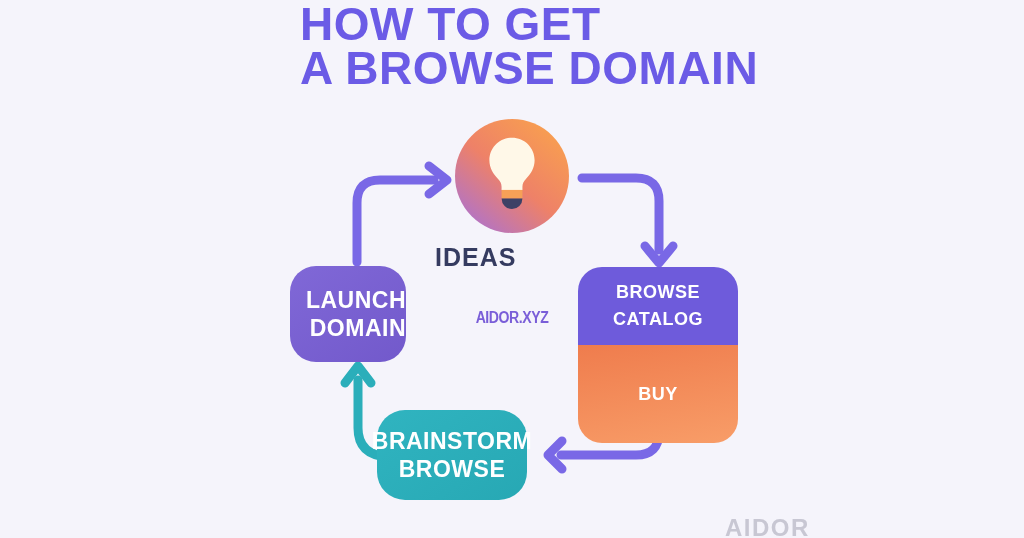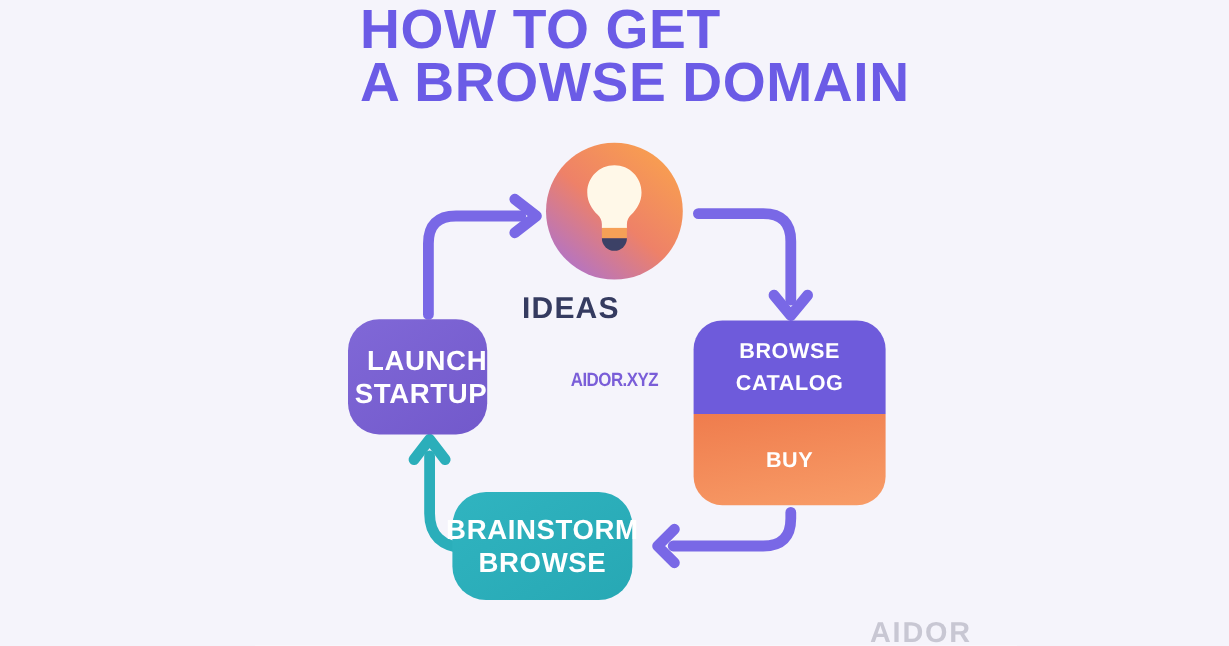--- a/index.html
+++ b/index.html
@@ -54,21 +54,21 @@
     left:290px;top:266px;width:116px;height:96px;border-radius:26px;
     background:linear-gradient(145deg,#8068D7,#7259CB);
     align-items:flex-end;
   }
   .split-box{position:absolute;left:578px;top:267px;width:160px;height:156px;}
   .split-top{
     position:absolute;left:0;top:0;width:160px;height:78px;border-radius:24px 24px 0 0;
     background:var(--browse-purple);
   }
   .split-bottom{
-    position:absolute;left:0;top:78px;width:160px;height:76px;border-radius:0 0 24px 24px;
+    position:absolute;left:0;top:78px;width:160px;height:98px;border-radius:0 0 24px 24px;
     background:linear-gradient(170deg,#EF7C4D,#F89D68);
   }
   .split-top,.split-bottom{
     display:flex;flex-direction:column;align-items:center;justify-content:center;
     color:#FFFFFF;font-weight:800;font-size:18px;line-height:27px;letter-spacing:.5px;text-align:center;
   }
   .brainstorm-box{
     left:377px;top:410px;width:150px;height:90px;border-radius:28px;
     background:linear-gradient(145deg,#30B4C0,#27A8B4);
   }
@@ -115,21 +115,21 @@
     <svg class="bulb" width="56" height="80" viewBox="0 0 64 92" xmlns="http://www.w3.org/2000/svg">
       <path d="M32 2 C17.5 2 6 13.5 6 28 c0 9 4.5 16 10 21.5 c2.5 2.5 4 5.5 4 9 v3.5 h24 v-3.5 c0-3.5 1.5-6.5 4-9 c5.5-5.5 10-12.5 10-21.5 C58 13.5 46.5 2 32 2 Z" fill="var(--bulb-cream)"></path>
       <rect x="20" y="62" width="24" height="10" fill="var(--bulb-band-orange)"></rect>
       <path d="M20 72 H44 A12 12 0 0 1 20 72 Z" fill="var(--bulb-base-navy)"></path>
     </svg>
   </div>
   <div class="ideas-label">IDEAS</div>
 
   <div class="node launch-box">
     <div>LAUNCH</div>
-    <div>STARTUP</div>
+    <div>DOMAIN</div>
   </div>
 
   <div class="split-box">
     <div class="split-top">
       <div>BROWSE</div>
       <div>CATALOG</div>
     </div>
     <div class="split-bottom">
       <div>BUY</div>
     </div>

